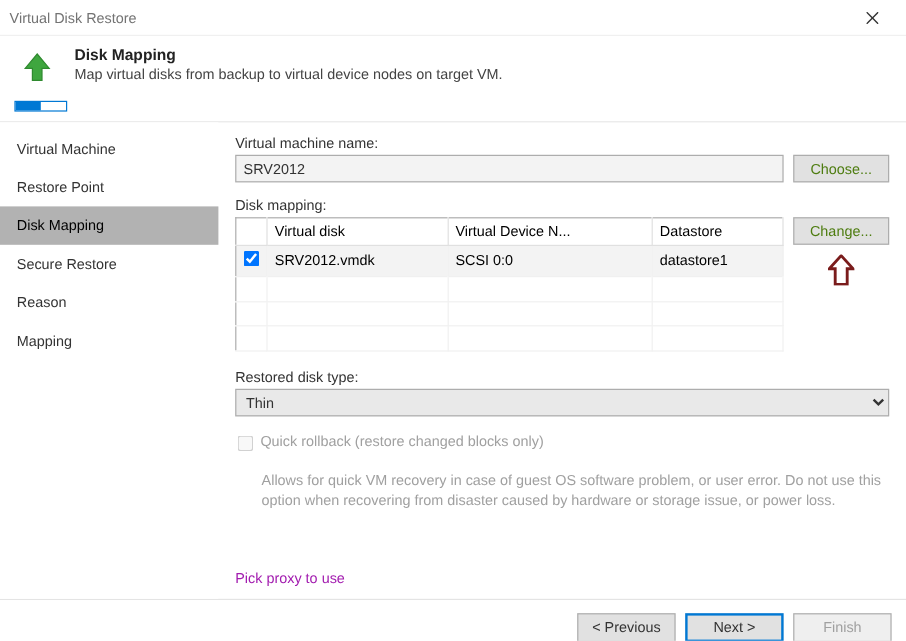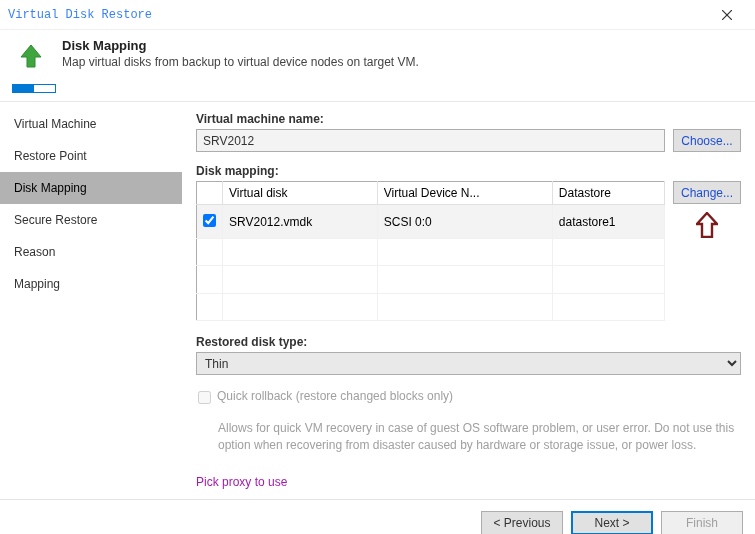--- a/index.html
+++ b/index.html
@@ -1,47 +1,47 @@
 <!DOCTYPE html>
 <html><head>
 <meta charset="utf-8">
 <style>
 * { box-sizing: border-box; margin: 0; padding: 0; font-family: "Segoe UI", Tahoma, sans-serif; font-size: 12px; }
 body { background: #fff; width: 755px; height: 534px; overflow: hidden; position: relative; }
 
 .titlebar { height: 30px; display: flex; align-items: center; padding: 0 8px; border-bottom: 1px solid #f0f0f0; }
-.titlebar .title { flex: 1; color: #3b82f6; font-family: Liberation Mono, monospace; }
+.titlebar .title { flex: 1; color: #737373; }
 .titlebar .close { width: 40px; height: 28px; display: flex; align-items: center; justify-content: center; cursor: pointer; }
 .titlebar .close svg { width: 10px; height: 10px; }
 
 .header { display: flex; align-items: flex-start; padding: 8px 12px 6px 12px; }
 .header .icon-box { width: 38px; height: 38px; display: flex; align-items: center; justify-content: center; margin-right: 12px; margin-top: 2px; }
 .header .icon-box svg { width: 32px; height: 32px; }
 .header .txt .h1 { font-weight: 700; font-size: 13px; color: #222; }
 .header .txt .h2 { color: #444; margin-top: 2px; }
 
 .progress-wrap { padding: 0 12px 8px 12px; }
 .progress { width: 44px; height: 9px; border: 1px solid #0078d4; position: relative; background: #fff; }
 .progress .fill { position: absolute; left: 0; top: 0; bottom: 0; width: 50%; background: #0078d4; }
 
 .body { display: flex; height: 398px; border-top: 1px solid #e8e8e8; }
 .sidebar { width: 182px; background: #fff; padding-top: 6px; }
 .side-item { padding: 9px 14px; color: #333; cursor: pointer; }
 .side-item.active { background: #b2b2b2; color: #000; }
 
 .content { flex: 1; padding: 10px 14px 0 14px; position: relative; }
-.lbl { color: #333; margin-bottom: 3px; display: block; font-weight: bold; }
+.lbl { color: #333; margin-bottom: 3px; display: block; }
 
 .row-flex { display: flex; gap: 8px; align-items: stretch; margin-bottom: 12px; }
 .vm-input { flex: 1; height: 23px; border: 1px solid #adadad; background: #f3f3f3; padding: 4px 6px; color: #333; }
-.btn-side { width: 68px; height: 23px; border: 1px solid #adadad; background: #e1e1e1; color: #1d4ed8; cursor: pointer; }
+.btn-side { width: 80px; height: 23px; border: 1px solid #adadad; background: #e1e1e1; color: #4d7c0f; cursor: pointer; }
 
 .mapping-body { display: flex; gap: 8px; }
 .table-wrap { flex: 1; }
-.disk-table { width: 100%; border: 1px solid #adadad; border-collapse: collapse; background: #fff; height: 140px; }
+.disk-table { width: 100%; border: 1px solid #adadad; border-collapse: collapse; background: #fff; height: 112px; }
 .disk-table th { text-align: left; font-weight: 400; padding: 4px 6px; border-right: 1px solid #e0e0e0; border-bottom: 1px solid #e0e0e0; background: #fff; height: 22px; }
 .disk-table th.chk { width: 26px; }
 .disk-table td { padding: 4px 6px; border-right: 1px solid #f0f0f0; height: 20px; }
 .disk-table tr.data td { background: #f3f3f3; }
 .disk-table tr.filler td { border-bottom: 1px solid #f0f0f0; border-top: 1px solid #f0f0f0; }
 .disk-table input[type=checkbox] { width: 13px; height: 13px; }
 
 .change-col { display: flex; flex-direction: column; align-items: center; }
 .pointer-up { margin-top: 8px; }
 .pointer-up svg { width: 22px; height: 26px; }

